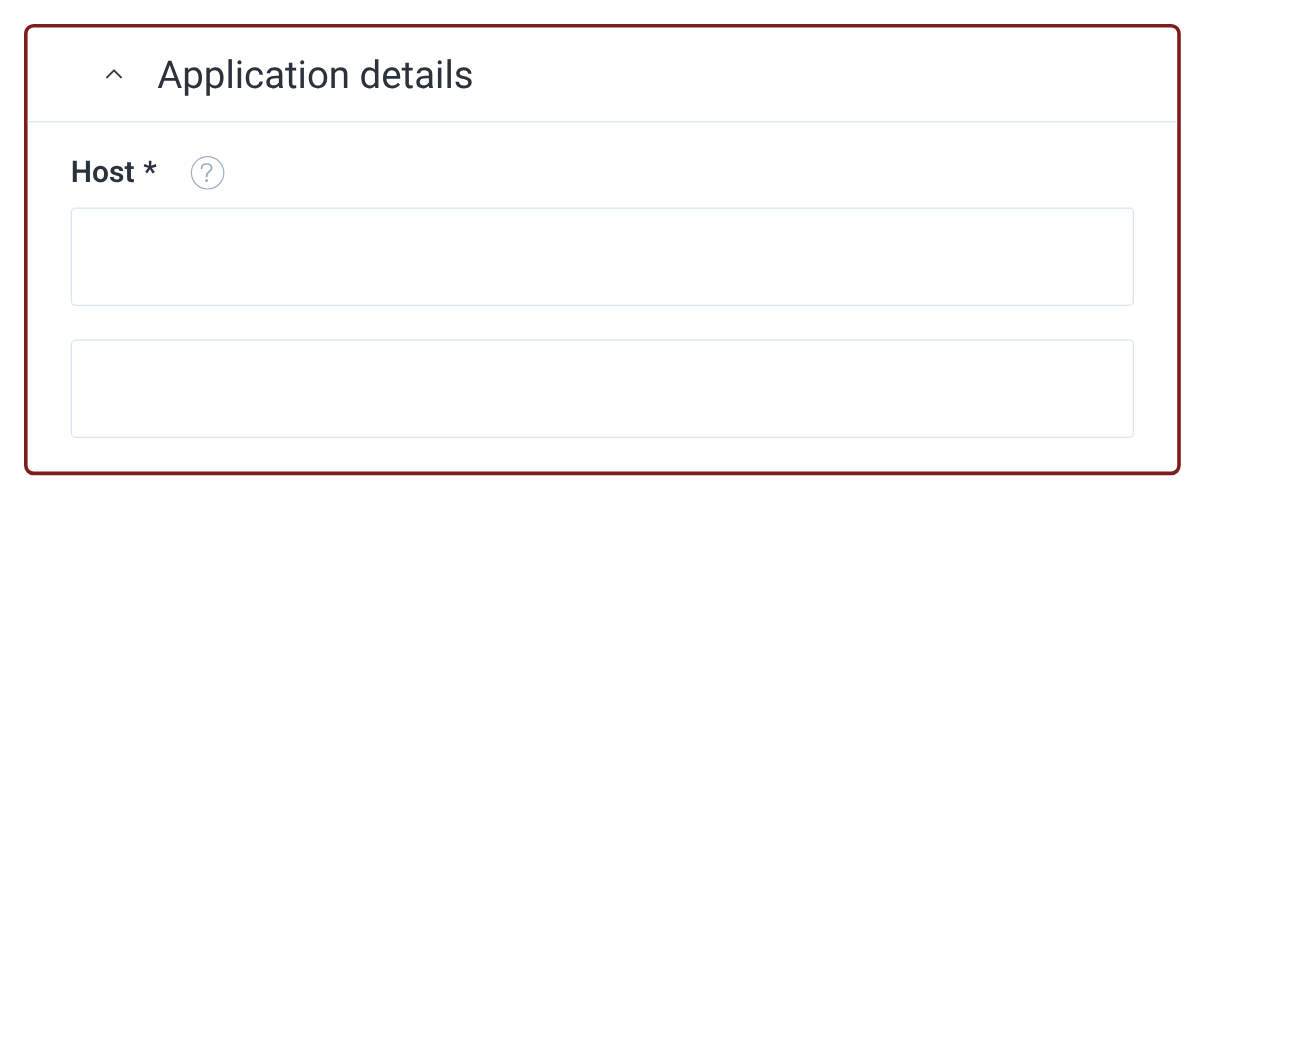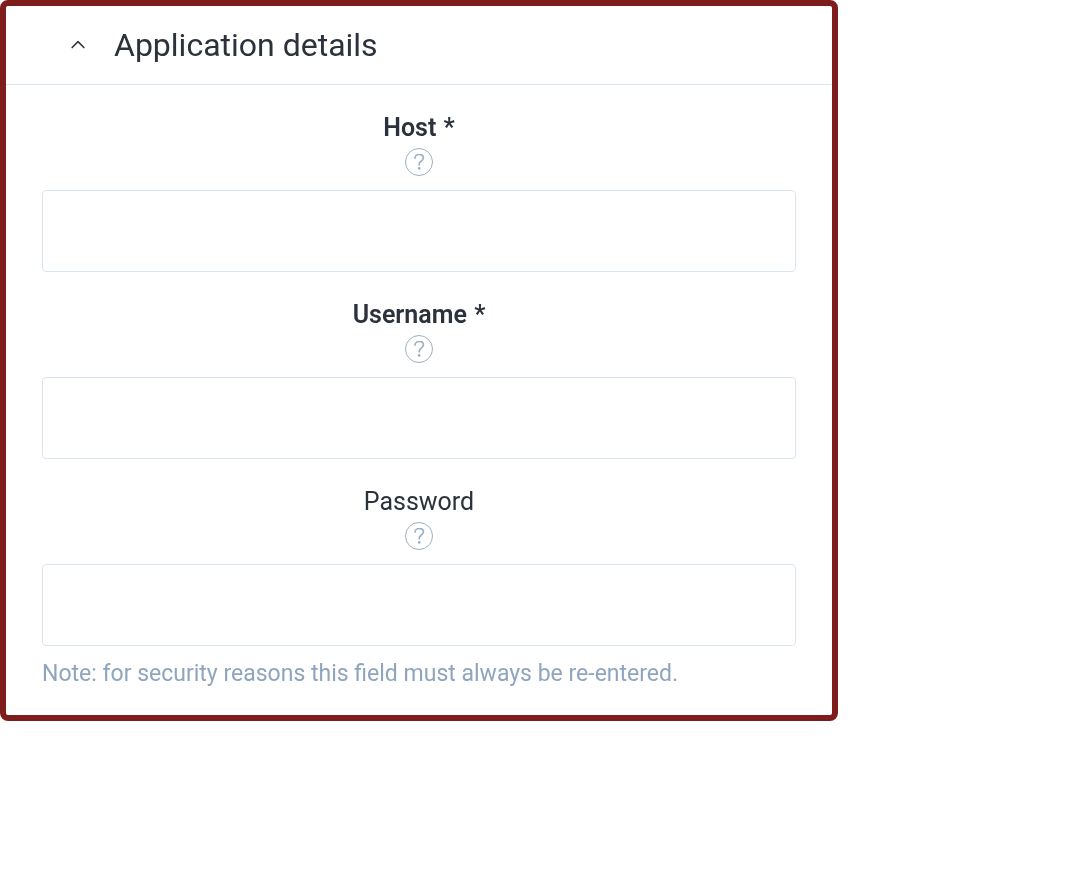--- a/index.html
+++ b/index.html
@@ -8,24 +8,24 @@
       padding: 0;
     }
     body {
       font-family: -apple-system, BlinkMacSystemFont, "Segoe UI", Roboto, "Helvetica Neue", Arial, sans-serif;
       background: #ffffff;
       padding: 0;
       width: 1088px;
       height: 874px;
     }
     .panel {
-      border: 6px solid #7f1d1d;
+      border: 3px solid #7f1d1d;
       border-radius: 8px;
-      margin: 0;
-      width: 838px;
+      margin: 20px;
+      width: 964px;
       background: #ffffff;
     }
     .panel-header {
       display: flex;
       align-items: center;
       padding: 20px 24px 20px 56px;
       border-bottom: 1px solid #d9e6f2;
       cursor: pointer;
       position: relative;
     }
@@ -56,24 +56,23 @@
       margin-left: 52px;
     }
     .panel-body {
       padding: 0 36px 28px 36px;
     }
     .field-group {
       padding-top: 28px;
     }
     .field-label-row {
       display: flex;
-      align-items: center;
-      gap: 6px;
+      align-items: flex-start;
+      gap: 28px;
       margin-bottom: 14px;
-      flex-direction: column;
     }
     .field-label {
       font-size: 25px;
       font-weight: 600;
       color: #2b323b;
     }
     .field-label.optional {
       font-weight: 400;
       color: #2b323b;
     }
@@ -136,44 +135,18 @@
               <path d="M1 4.2 C1 2 2.8 0.5 5.2 0.5 C7.6 0.5 9.4 2 9.4 4 C9.4 5.7 8.2 6.5 6.8 7.5 C5.7 8.3 5.2 9 5.2 10.4 L5.2 11" fill="none" stroke="#9bb0c5" stroke-width="1.6" stroke-linecap="round"></path>
               <circle cx="5.2" cy="14.4" r="1.3" fill="#9bb0c5"></circle>
             </svg>
         </span>
       </div>
       <input type="text" class="text-input" value="" style="">
     </div>
 
 
     <div class="field-group">
-      <div class="field-label-row">
-        <span class="field-label">
-          <span>Username</span><span class="required-asterisk"> *</span>
-        </span>
-        <span class="help-icon">
-          <svg viewBox="0 0 11 16">
-              <path d="M1 4.2 C1 2 2.8 0.5 5.2 0.5 C7.6 0.5 9.4 2 9.4 4 C9.4 5.7 8.2 6.5 6.8 7.5 C5.7 8.3 5.2 9 5.2 10.4 L5.2 11" fill="none" stroke="#9bb0c5" stroke-width="1.6" stroke-linecap="round"></path>
-              <circle cx="5.2" cy="14.4" r="1.3" fill="#9bb0c5"></circle>
-            </svg>
-        </span>
-      </div>
       <input type="text" class="text-input" value="" style="">
     </div>
 
-    <div class="field-group">
-      <div class="field-label-row">
-        <span class="field-label optional">
-          <span>Password</span>
-        </span>
-        <span class="help-icon">
-          <svg viewBox="0 0 11 16">
-              <path d="M1 4.2 C1 2 2.8 0.5 5.2 0.5 C7.6 0.5 9.4 2 9.4 4 C9.4 5.7 8.2 6.5 6.8 7.5 C5.7 8.3 5.2 9 5.2 10.4 L5.2 11" fill="none" stroke="#9bb0c5" stroke-width="1.6" stroke-linecap="round"></path>
-              <circle cx="5.2" cy="14.4" r="1.3" fill="#9bb0c5"></circle>
-            </svg>
-        </span>
-      </div>
-      <input type="password" class="text-input" value="" style="">
-      <div class="field-note">Note: for security reasons this field must always be re-entered.</div>
-    </div>
 
   </div>
 </div>
 
 </body></html>

